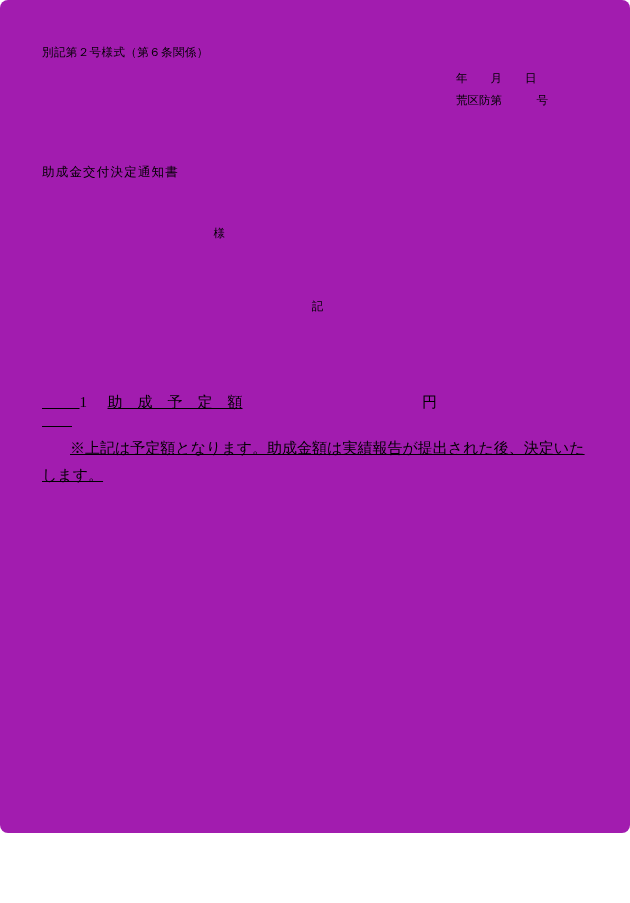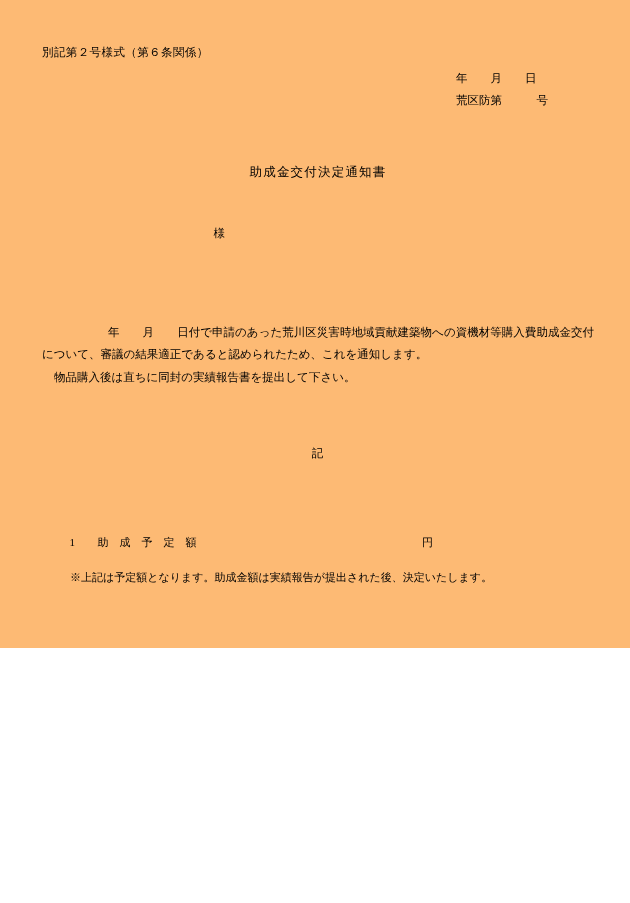--- a/index.html
+++ b/index.html
@@ -7,23 +7,24 @@
     padding: 0;
     background: #ffffff;
   }
   body {
     font-family: "Liberation Serif", "DejaVu Serif", serif;
     color: #000000;
   }
   .page {
     position: relative;
     width: 630px;
-    height: 648px;
-    background: #fdba74;
+    height: 833px;
+    background: #a21caf;
     overflow: hidden;
+    border-radius: 8px;
   }
   .doc {
     position: absolute;
     left: 42px;
     top: 44px;
     width: 552px;
     height: 820px;
   }
   .form-no {
     font-size: 11.5px;
@@ -36,21 +37,20 @@
     line-height: 1.9;
     text-align: left;
   }
   .header-right .line {
     display: block;
     padding-left: 414px;
     white-space: pre;
   }
   .title {
     margin-top: 52px;
-    text-align: center;
     font-size: 12.5px;
     letter-spacing: 1.2px;
   }
   .addressee {
     margin-top: 45px;
     padding-left: 114px;
     font-size: 11.5px;
     white-space: pre;
   }
   .issuer {
@@ -80,21 +80,22 @@
     margin-top: 0;
   }
   .ki {
     margin-top: 58px;
     text-align: center;
     font-size: 11.5px;
     letter-spacing: 1px;
   }
   .items {
     margin-top: 62px;
-    font-size: 11px;
+    font-size: 15px;
+    text-decoration: underline;
   }
   .item {
     margin-bottom: 22px;
   }
   .item-head {
     display: block;
     position: relative;
     white-space: pre;
   }
   .item-head .num {
@@ -124,24 +125,20 @@
     <div class="header-right">
       <span class="line">年　　月　　日</span>
       <span class="line">荒区防第　　　号</span>
     </div>
 
     <div class="title">助成金交付決定通知書</div>
 
     <div class="addressee">　　　　　様</div>
 
 
-    <div class="body-text">
-      <span class="indent-first">年　　月　　日付で申請のあった荒川区災害時地域貢献建築物への資機材等購入費助成金交付について、審議の結果適正であると認められたため、これを通知します。</span>
-      <span class="indent-small">物品購入後は直ちに同封の実績報告書を提出して下さい。</span>
-    </div>
 
     <div class="ki">記</div>
 
     <div class="items">
 
       <div class="item">
         <span class="item-head">
           <span class="num">1</span><span>助　成　予　定　額</span><span class="amount">円</span>
         </span>
         <span class="item-sub">※上記は予定額となります。助成金額は実績報告が提出された後、決定いたします。</span>

